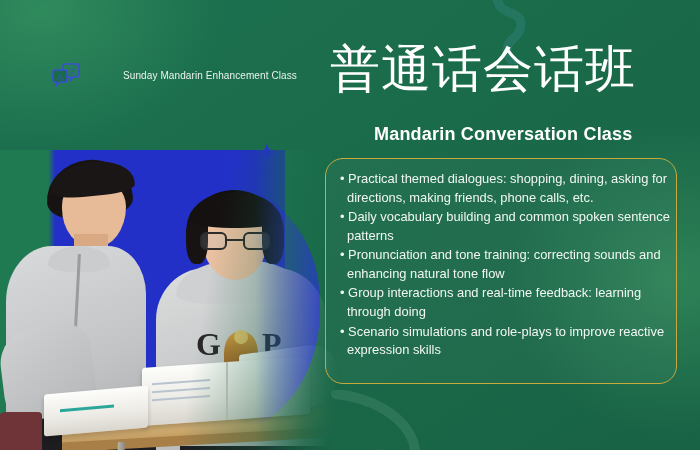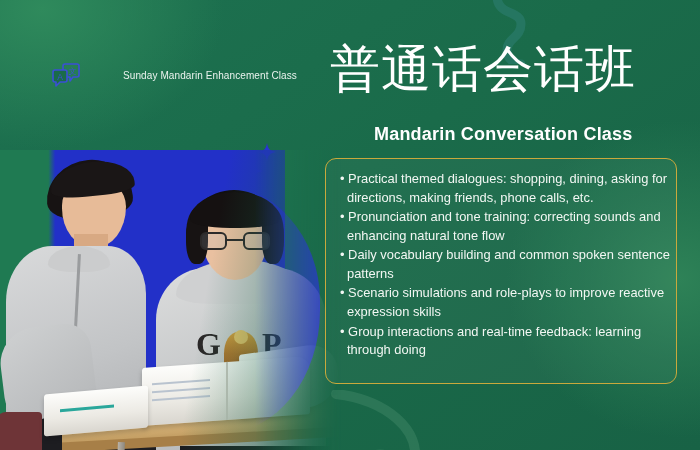--- a/index.html
+++ b/index.html
@@ -275,21 +275,21 @@
   .en-subtitle {
     position:absolute; left:9px; top:124px;
     font-size:18px; font-weight:600; color:#ffffff;
     letter-spacing:.2px; white-space:nowrap;margin-left:43px;
   }
 
   .bullets-box {
     position:absolute; left:3px; top:158px;
     width:352px; height:226px;
     border:1.6px solid #c9a93c;
-    border-radius:11px;
+    border-radius:18px;
     background:rgba(255,255,255,.035);
     padding:11px 2px 10px 14px;
   }
   .bullets { list-style:none; }
   .bullets li {
     color:#f2f7f3;
     font-size:12.9px;
     line-height:1.44;
     margin-bottom:1px;
     text-indent:-7px;
@@ -395,21 +395,21 @@
 
   <div class="right">
 
     <div class="cn-title">普通话会话班</div>
 
     <div class="en-subtitle">Mandarin Conversation Class</div>
 
     <div class="bullets-box">
       <ul class="bullets">
         <li>Practical themed dialogues: shopping, dining, asking for directions, making friends, phone calls, etc.</li>
+        <li>Daily vocabulary building and common spoken sentence patterns</li>
         <li>Pronunciation and tone training: correcting sounds and enhancing natural tone flow</li>
-        <li>Daily vocabulary building and common spoken sentence patterns</li>
+        <li>Group interactions and real-time feedback: learning through doing</li>
         <li>Scenario simulations and role-plays to improve reactive expression skills</li>
-        <li>Group interactions and real-time feedback: learning through doing</li>
       </ul>
     </div>
 
   </div>
 </div>
 
 </body></html>

